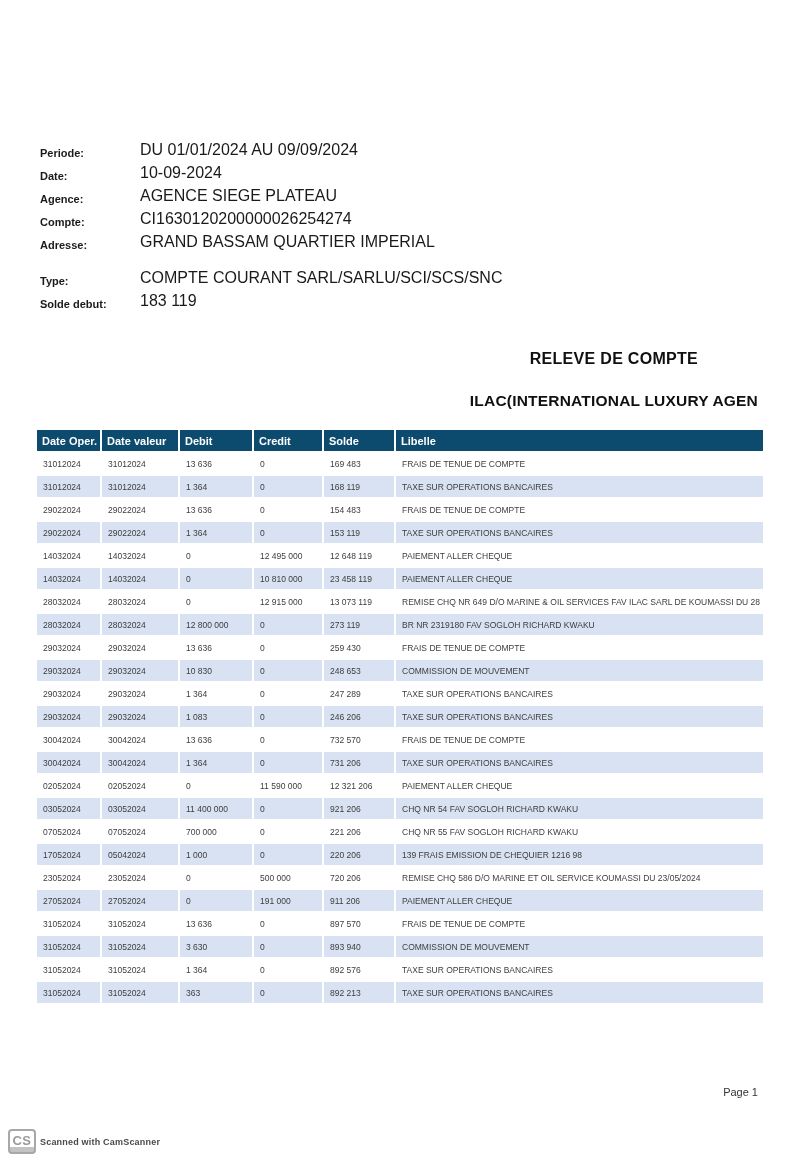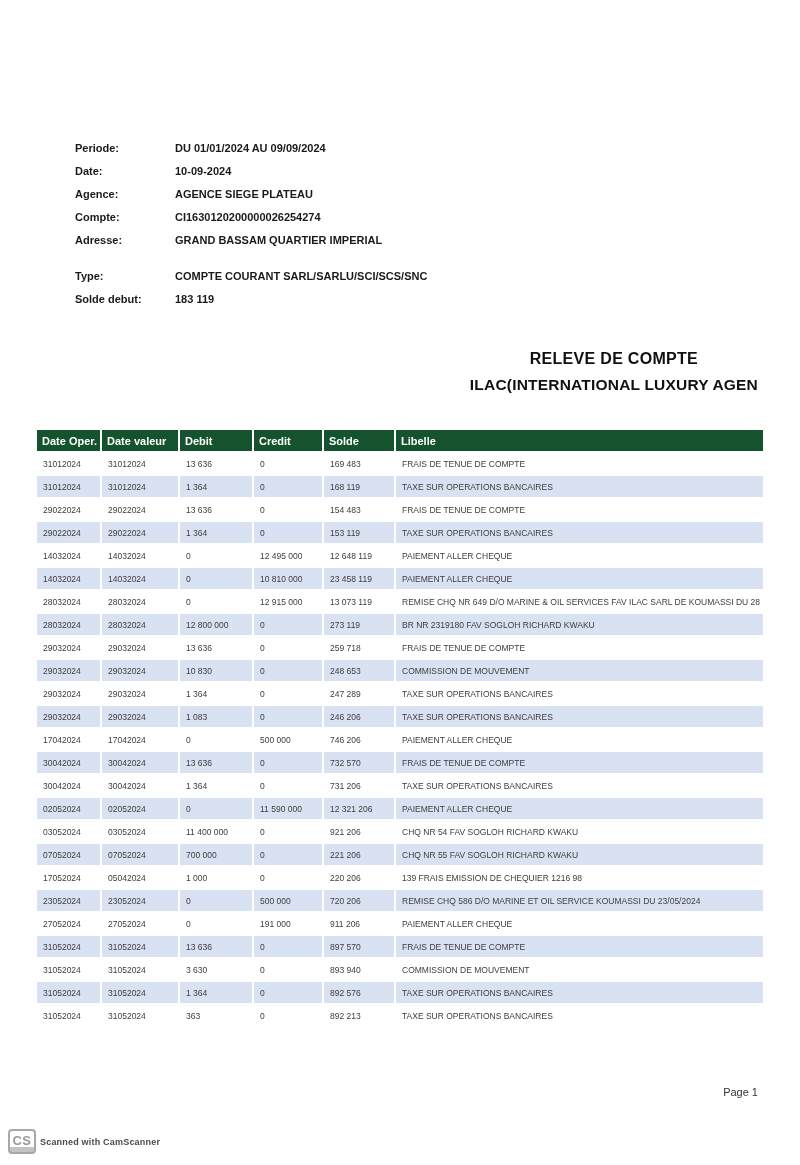--- a/index.html
+++ b/index.html
@@ -4,36 +4,36 @@
 <style>
   html,body{margin:0;padding:0;background:#fff;}
   .page{
     position:relative;width:800px;height:1165px;background:#ffffff;
     font-family:"Liberation Sans",sans-serif;color:#111;overflow:hidden;
   }
   
   .info-block{position:absolute;left:40px;}
   #info-top{top:136px;}
   #info-account{top:264px;}
-  .info-row{display:flex;height:23px;align-items:center;margin-left:35px;}
+  .info-row{display:flex;height:23px;align-items:flex-end;}
   .info-label{width:100px;flex:0 0 100px;font-size:11px;font-weight:bold;color:#1a1a1a;}
-  .info-value{font-size:11px;font-weight:bold;color:#1a1a1a;white-space:nowrap;}
+  .info-value{font-size:16px;font-weight:normal;color:#1a1a1a;white-space:nowrap;}
   
   .title-block{position:absolute;right:42px;top:350px;text-align:center;color:#101010;}
   .title-l1{font-size:16px;font-weight:bold;letter-spacing:.3px;}
-  .title-l2{font-size:15.5px;font-weight:bold;margin-top:8px;letter-spacing:.2px;}
+  .title-l2{font-size:15.5px;font-weight:bold;margin-top:24px;letter-spacing:.2px;}
   
   table.stmt{
     position:absolute;left:37px;top:430px;width:726px;
     border-collapse:separate;border-spacing:0;table-layout:fixed;
   }
   col.c1{width:63px;} col.c2{width:78px;} col.c3{width:74px;}
   col.c4{width:70px;} col.c5{width:72px;} col.c6{width:369px;}
   table.stmt thead th{
-    background:#14532d;color:#ffffff;font-size:11px;font-weight:bold;
+    background:#0c4a6e;color:#ffffff;font-size:11px;font-weight:bold;
     text-align:left;height:21px;padding:0 0 0 5px;border-left:2px solid #ffffff;
     white-space:nowrap;overflow:hidden;
   }
   table.stmt thead th:first-child{border-left:none;}
   table.stmt tbody td{
     font-size:8.5px;color:#3d3d3d;height:21px;padding:0 0 0 6px;
     border-left:2px solid #ffffff;border-top:2px solid #ffffff;
     white-space:nowrap;overflow:hidden;vertical-align:middle;
   }
   table.stmt tbody td:first-child{border-left:none;}
@@ -178,21 +178,21 @@
           <td>12 800 000</td>
           <td>0</td>
           <td>273 119</td>
           <td>BR NR 2319180 FAV SOGLOH RICHARD KWAKU</td>
         </tr>
         <tr>
           <td>29032024</td>
           <td>29032024</td>
           <td>13 636</td>
           <td>0</td>
-          <td>259 718</td>
+          <td>259 430</td>
           <td>FRAIS DE TENUE DE COMPTE</td>
         </tr>
         <tr>
           <td>29032024</td>
           <td>29032024</td>
           <td>10 830</td>
           <td>0</td>
           <td>248 653</td>
           <td>COMMISSION DE MOUVEMENT</td>
         </tr>
@@ -204,28 +204,20 @@
           <td>247 289</td>
           <td>TAXE SUR OPERATIONS BANCAIRES</td>
         </tr>
         <tr>
           <td>29032024</td>
           <td>29032024</td>
           <td>1 083</td>
           <td>0</td>
           <td>246 206</td>
           <td>TAXE SUR OPERATIONS BANCAIRES</td>
-        </tr>
-        <tr>
-          <td>17042024</td>
-          <td>17042024</td>
-          <td>0</td>
-          <td>500 000</td>
-          <td>746 206</td>
-          <td>PAIEMENT ALLER CHEQUE</td>
         </tr>
         <tr>
           <td>30042024</td>
           <td>30042024</td>
           <td>13 636</td>
           <td>0</td>
           <td>732 570</td>
           <td>FRAIS DE TENUE DE COMPTE</td>
         </tr>
         <tr>

